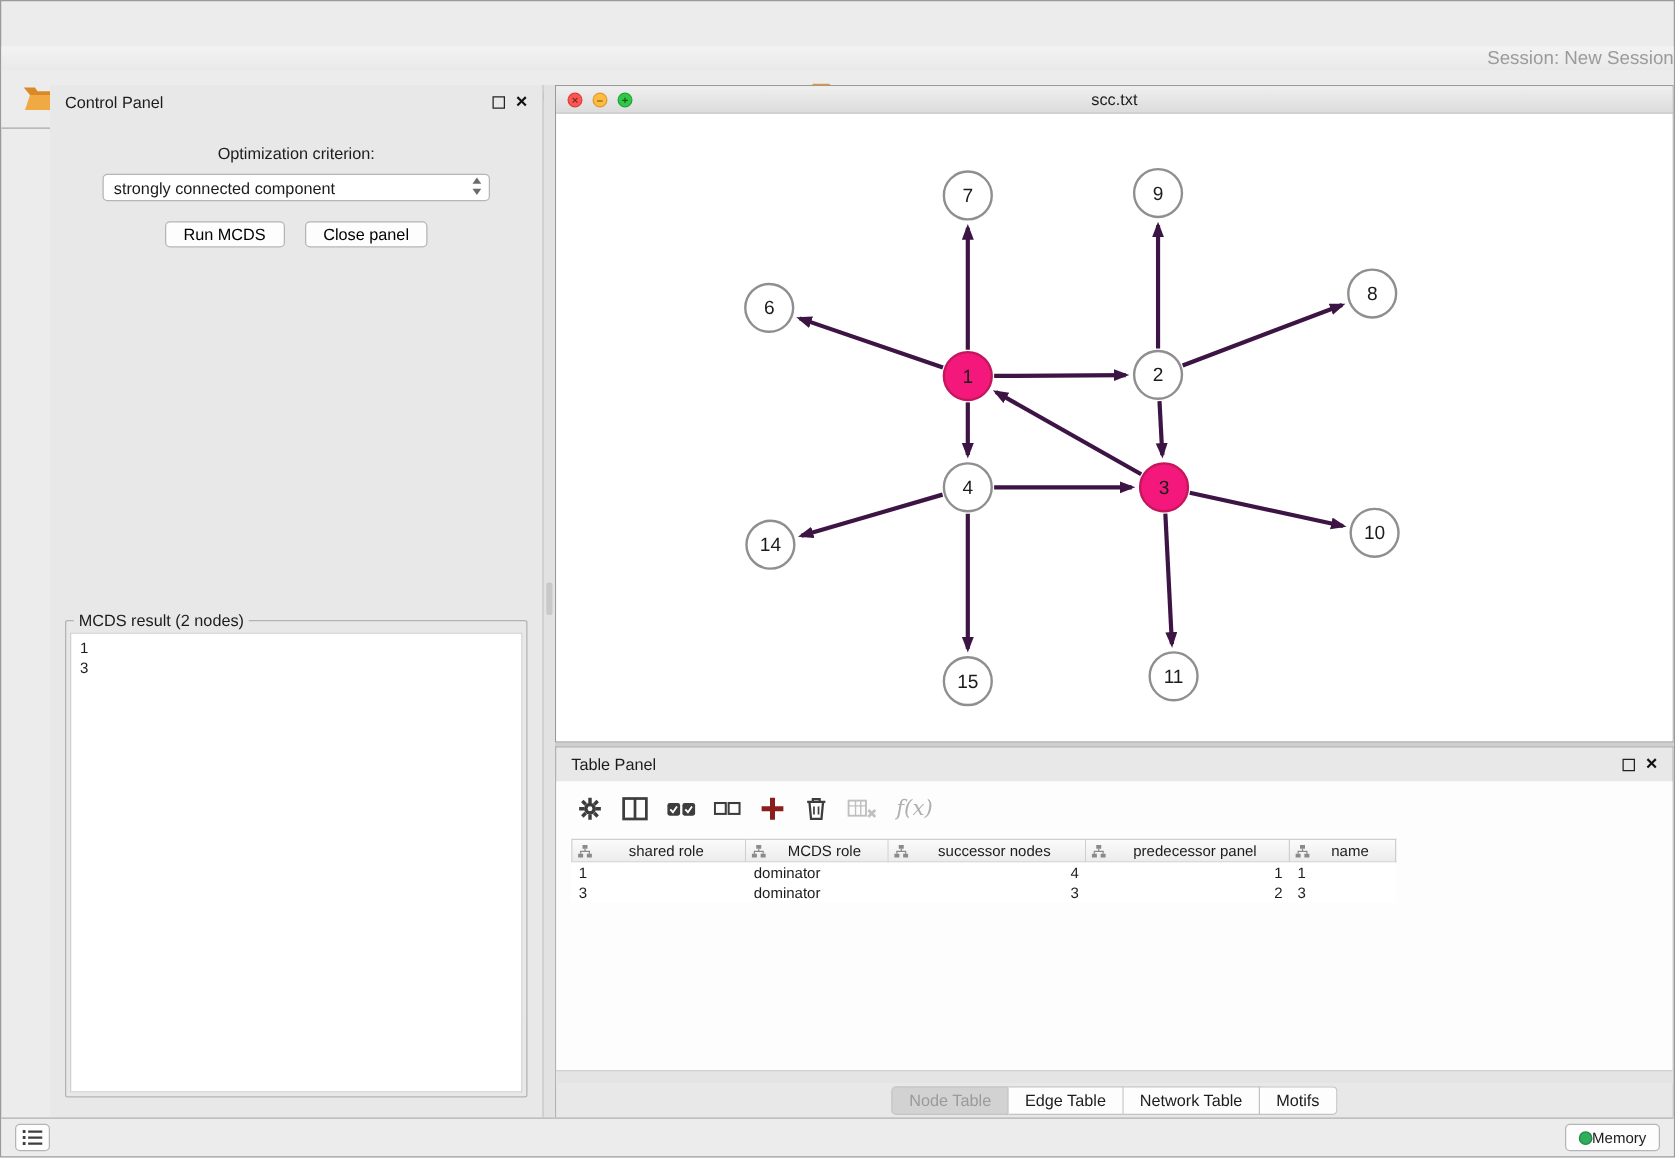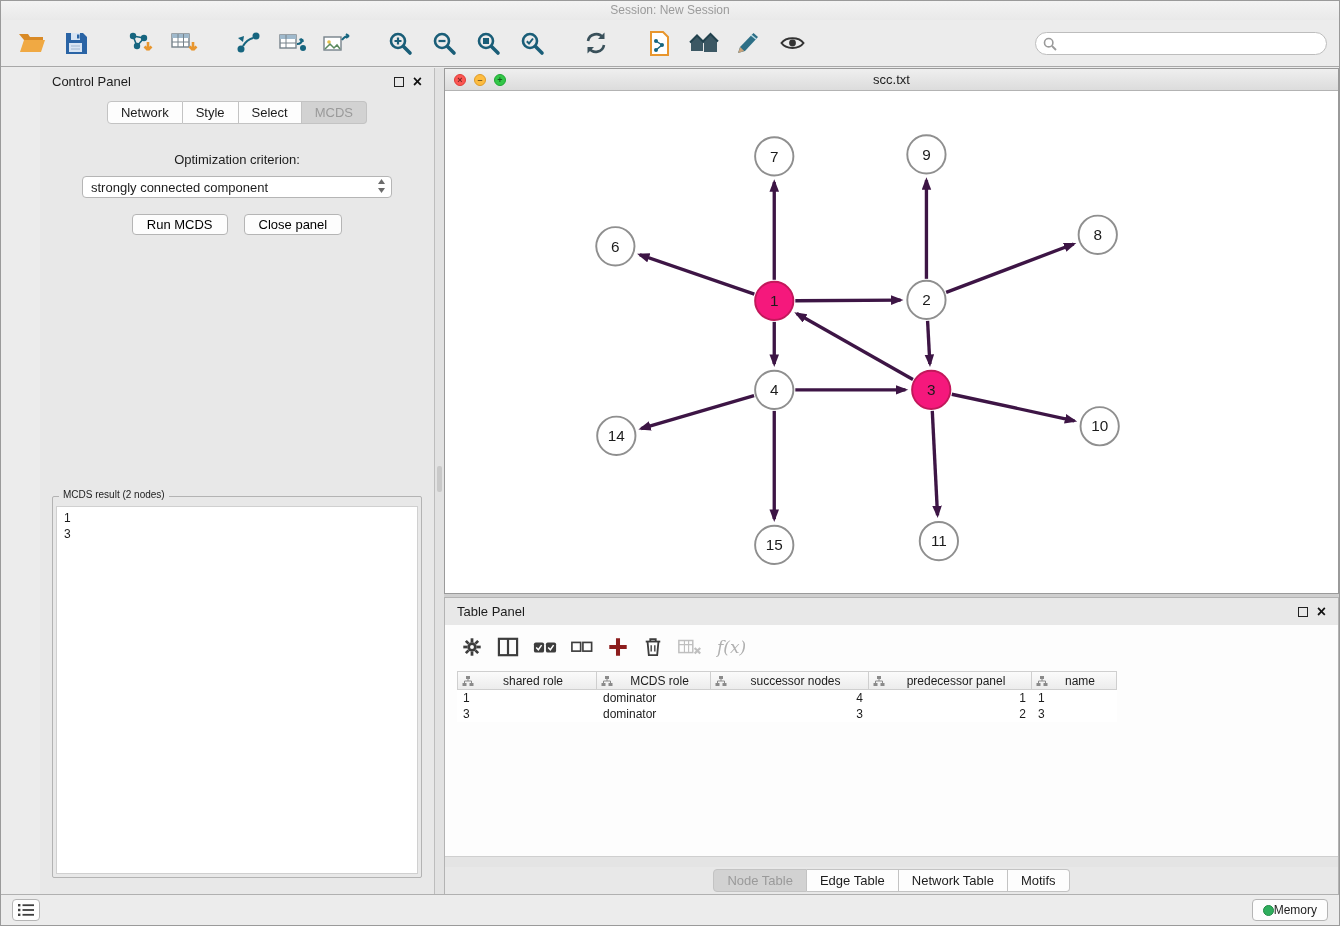--- a/index.html
+++ b/index.html
@@ -1,22 +1,22 @@
 <!DOCTYPE html>
 <html><head>
 <meta charset="utf-8">
 <style>
   * { margin:0; padding:0; box-sizing:border-box; }
   html,body { background:#d8d8d8; }
   body { font-family:"Liberation Sans", sans-serif; color:#1c1c1c; }
   .app { position:relative; width:1340px; height:926px; background:#ececec; overflow:hidden; border:1px solid #9a9a9a; }
 
   
-  .titlebar { height:19px; background:linear-gradient(#f3f3f3,#e9e9e9); text-align:center;
-              font-size:12px; line-height:19px; color:#9b9b9b; }
+  .titlebar { height:19px; background:linear-gradient(#f3f3f3,#e9e9e9); text-align:right;
+              font-size:15px; line-height:19px; color:#9b9b9b;margin-top:36px; }
 
   
   .toolbar { height:47px; display:flex; align-items:center; padding:0 12px; gap:6px;
              background:#ececec; border-bottom:1px solid #a8a8a8; }
   .tbtn { width:38px; height:36px; display:flex; align-items:center; justify-content:center; cursor:default; }
   .gap { width:14px; flex:0 0 auto; }
   .searchwrap { margin-left:auto; position:relative; }
   .searchwrap input { width:292px; height:23px; border:1px solid #bdbdbd; border-radius:12px;
                       background:#fff; padding:0 10px 0 26px; font-size:12px; outline:none;
                       font-family:"Liberation Sans",sans-serif; }
@@ -40,21 +40,21 @@
   .cp-tabs { padding:6px 0 8px; }
   .opt-label { text-align:center; font-size:13px; margin-top:20px; }
   .dropdown { margin:9px auto 16px; width:310px; height:22px; background:#fff; border:1px solid #b5b5b5;
               border-radius:4px; display:flex; align-items:center; padding:0 4px 0 8px; font-size:13px; }
   .dropdown .dd-arrows { margin-left:auto; }
   .cp-buttons { display:flex; justify-content:center; gap:16px; margin-top:13px; }
   .btn { height:21px; padding:0 14px; background:#fdfdfd; border:1px solid #b5b5b5; border-radius:4px;
          font-size:13px; font-family:"Liberation Sans",sans-serif; cursor:default; }
   .groupbox { position:absolute; left:12px; right:12px; top:428px; bottom:16px;
               border:1px solid #b3b3b3; border-radius:2px; }
-  .groupbox-label { position:absolute; top:-8px; left:6px; background:#e8e8e8; padding:0 4px; font-size:10px; }
+  .groupbox-label { position:absolute; top:-8px; left:6px; background:#e8e8e8; padding:0 4px; font-size:13px; }
   .result-list { position:absolute; left:3px; right:3px; top:9px; bottom:3px; background:#fff;
                  border:1px solid #d0d0d0; font-size:12px; padding:3px 7px; line-height:16px; overflow:auto; }
 
   
   .vsplit { width:9px; background:#e2e2e2; position:relative; }
   .vsplit .grip { position:absolute; top:398px; left:2px; width:5px; height:26px; background:#c9c9c9; border-radius:2px; }
 
   
   .right-pane { flex:1; display:flex; flex-direction:column; background:#cfcfcf; min-width:0; }
 
@@ -249,28 +249,20 @@
 
   <div class="main">
 
     <div class="control-panel">
       <div class="panel-header">
         <span>Control Panel</span>
         <span class="pctrl">
           <span class="float-ic"></span>
           <span class="close-ic">×</span>
         </span>
-      </div>
-      <div class="cp-tabs">
-        <div class="seg">
-          <div class="tab">Network</div>
-          <div class="tab">Style</div>
-          <div class="tab">Select</div>
-          <div class="tab active">MCDS</div>
-        </div>
       </div>
       <div class="opt-label">Optimization criterion:</div>
       <div class="dropdown">
         <span>strongly connected component</span>
         <span class="dd-arrows">
           <svg width="11" height="16" viewBox="0 0 11 16">
             <path d="M5.5 1L9 6H2z" fill="#6b6b6b"></path>
             <path d="M5.5 15L2 10h7z" fill="#6b6b6b"></path>
           </svg>
         </span>

